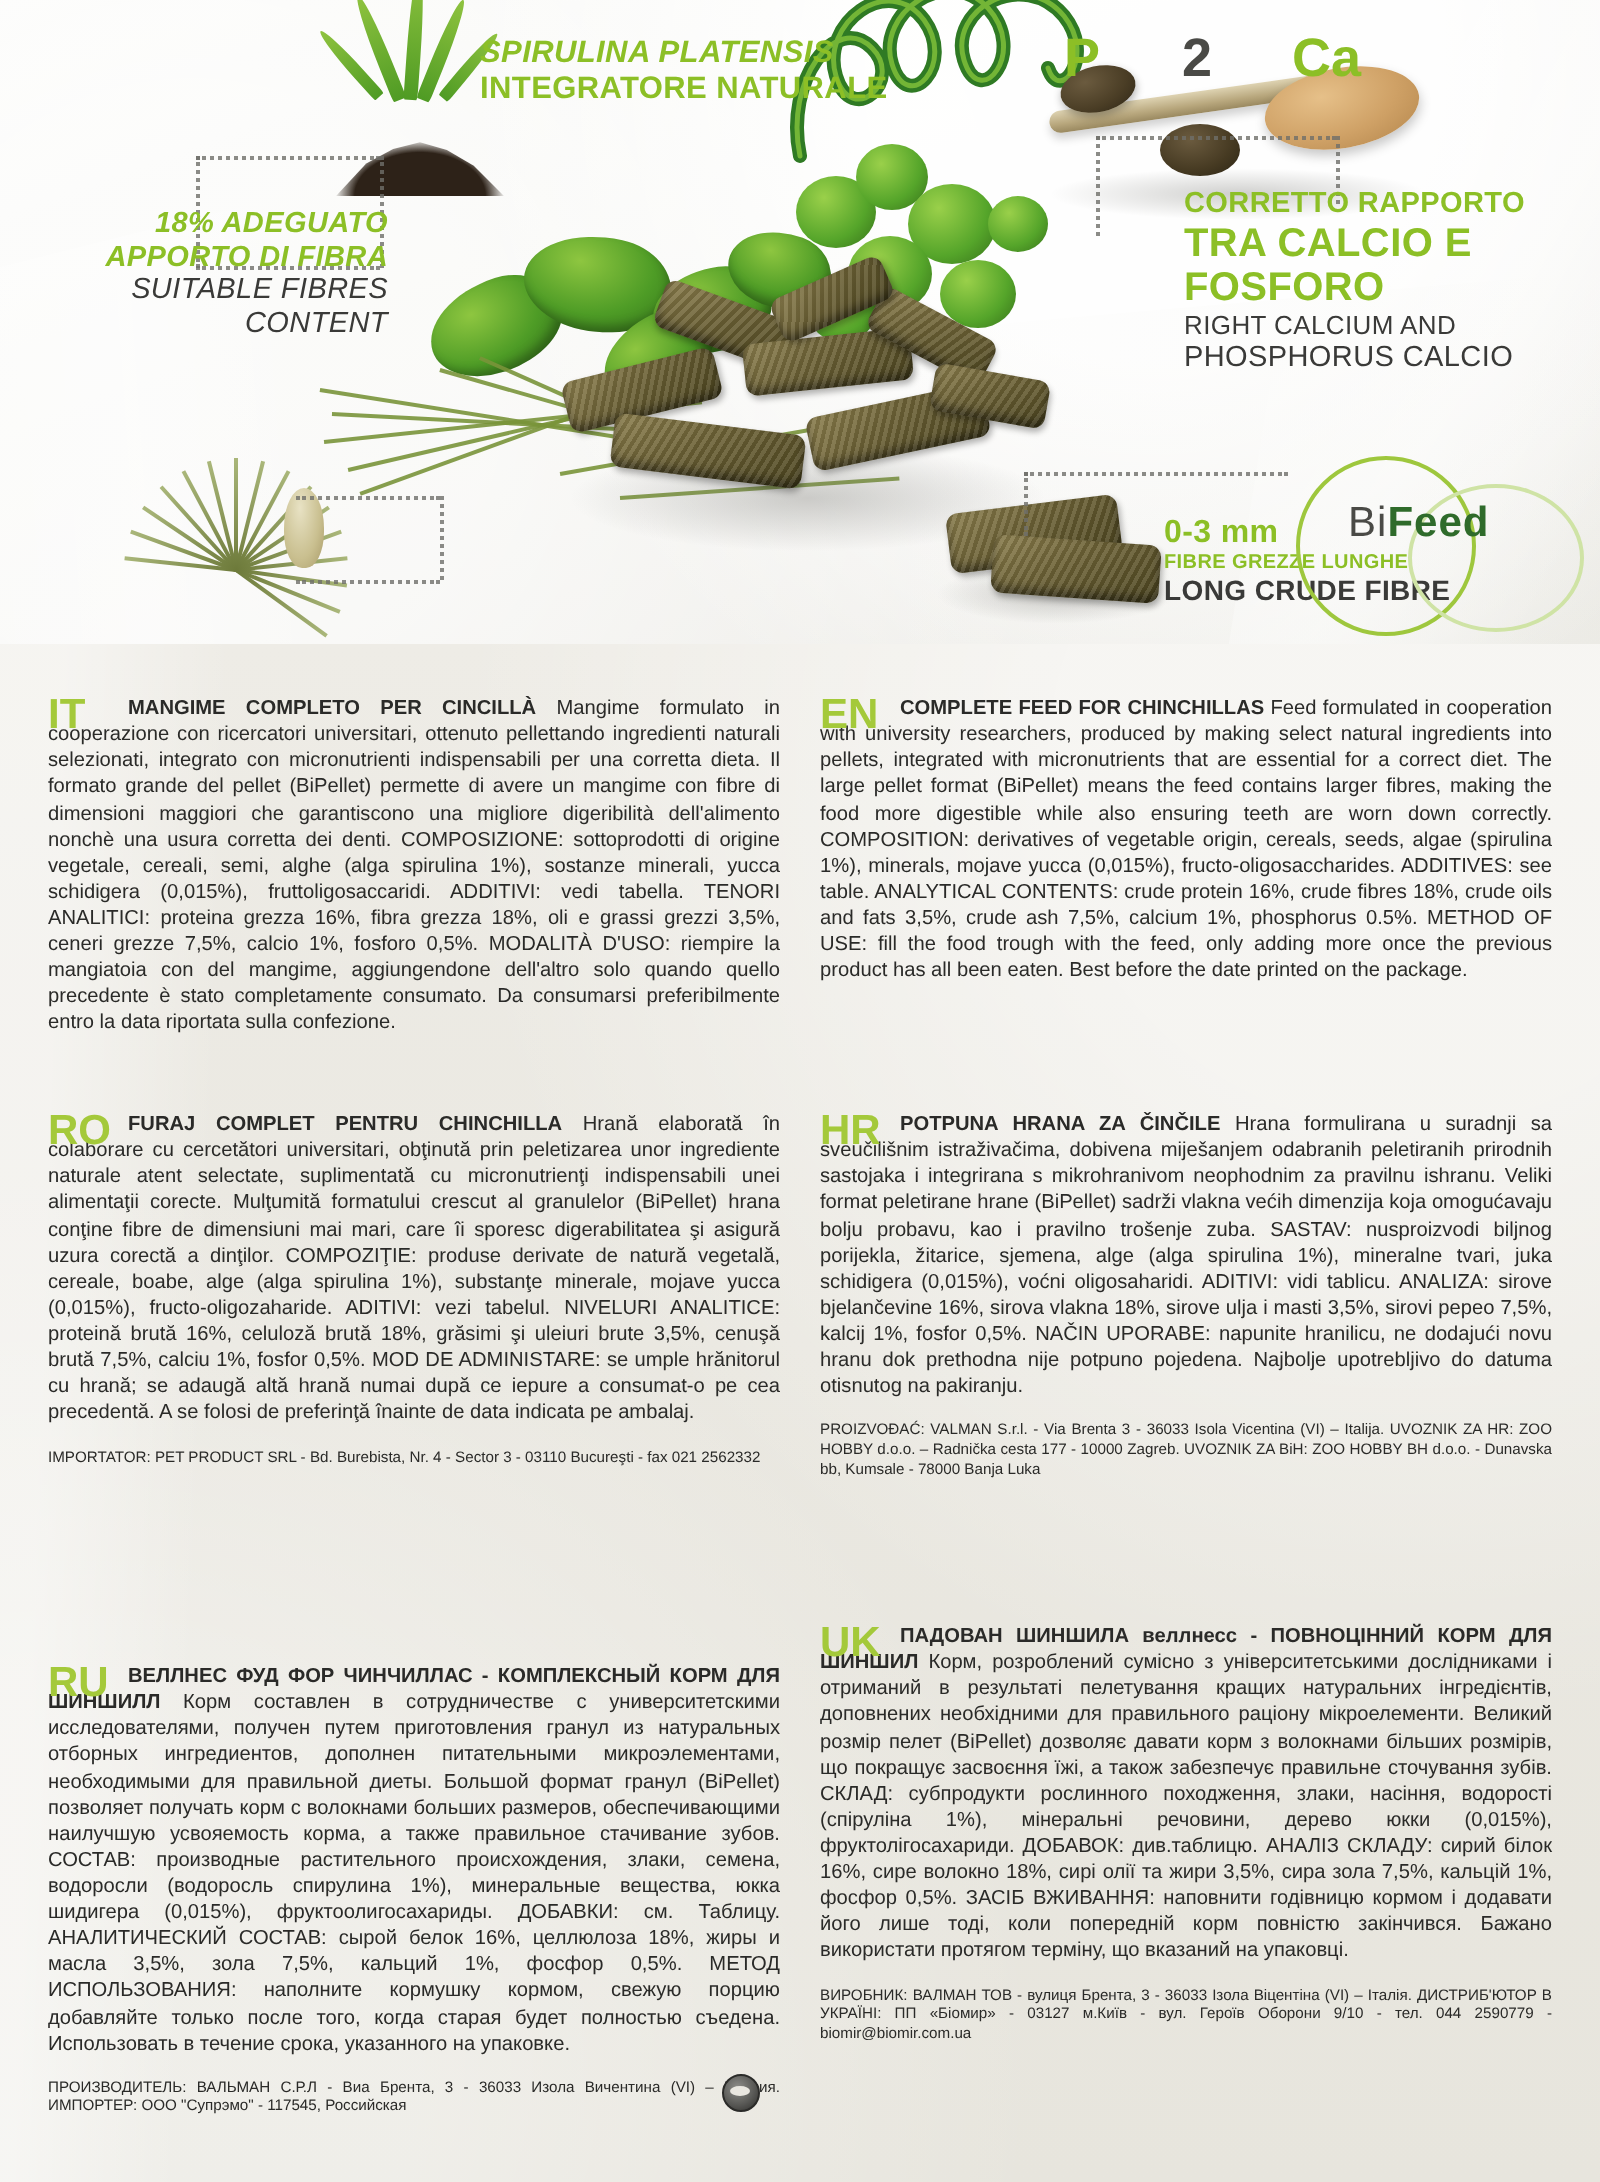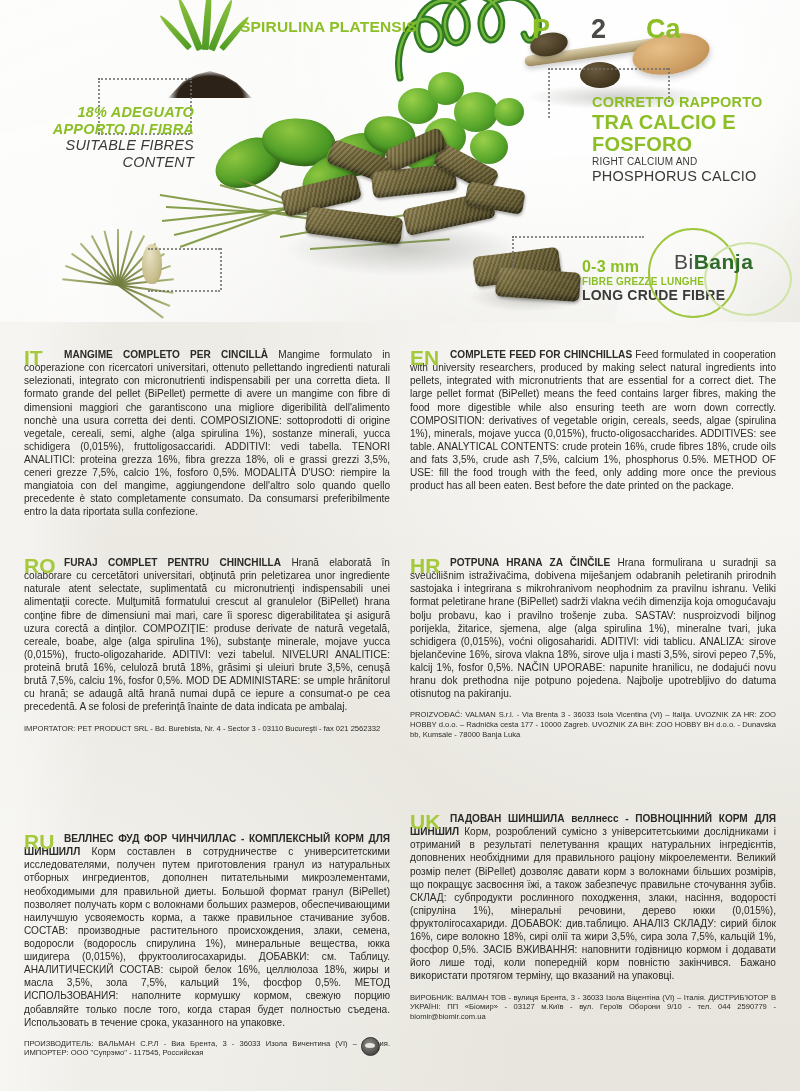--- a/index.html
+++ b/index.html
@@ -80,21 +80,21 @@
     background:radial-gradient(ellipse at 50% 50%, rgba(120,120,115,.35) 0%, rgba(120,120,115,0) 70%);}
 
   
   .dots-h{position:absolute;height:0;border-top:2px dotted #6f6f6a;opacity:.8;}
   .dots-v{position:absolute;width:0;border-left:2px dotted #6f6f6a;opacity:.8;}
 
   
   .callout{position:absolute;line-height:1.14;}
   .cl-green{color:#8cbf26;font-weight:bold;letter-spacing:.2px;}
   .cl-dark{color:#3a3a38;font-weight:600;letter-spacing:.2px;}
-  .ital{}
+  .ital{font-style:italic;}
 
   
   .elem{position:absolute;font-weight:bold;}
 
   
   .bipel{position:absolute;left:648px;top:228px;width:150px;height:86px;}
   .bipel .ring{position:absolute;border:2px solid #9ec73d;border-radius:50%;}
   .bipel .ring2{border-color:#cfe3a5;}
   .bipel .txt{position:absolute;left:26px;top:22px;font-size:21px;color:#4a4a46;letter-spacing:.5px;}
   .bipel .txt b{color:#2f6b2b;font-weight:600;}
@@ -238,48 +238,49 @@
 
     <div class="dots-h" style="left:548px;top:68px;width:120px;"></div>
     <div class="dots-v" style="left:548px;top:68px;height:50px;"></div>
     <div class="dots-v" style="left:668px;top:68px;height:34px;"></div>
 
     <div class="dots-h" style="left:512px;top:236px;width:132px;"></div>
     <div class="dots-v" style="left:512px;top:236px;height:32px;"></div>
 
     <div class="callout" style="left:240px;top:18px;text-align:left;">
       <div class="cl-green ital" style="font-size:15.5px;">SPIRULINA PLATENSIS</div>
+      <div class="cl-green" style="font-size:15.5px;">INTEGRATORE NATURALE</div>
     </div>
 
     <div class="callout" style="left:32px;top:104px;width:162px;text-align:right;font-style:italic;">
       <div class="cl-green" style="font-size:14.5px;">18% ADEGUATO</div>
       <div class="cl-green" style="font-size:14.5px;">APPORTO DI FIBRA</div>
       <div class="cl-dark" style="font-size:14.5px;font-weight:500;">SUITABLE FIBRES</div>
       <div class="cl-dark" style="font-size:14.5px;font-weight:500;">CONTENT</div>
     </div>
 
 
     <div class="callout" style="left:592px;top:94px;text-align:left;">
       <div class="cl-green" style="font-size:14.5px;">CORRETTO RAPPORTO</div>
       <div class="cl-green" style="font-size:20px;">TRA CALCIO E FOSFORO</div>
-      <div class="cl-dark" style="font-size:10px;font-weight:500;">RIGHT CALCIUM AND</div>
+      <div class="cl-dark" style="font-size:13px;font-weight:500;">RIGHT CALCIUM AND</div>
       <div class="cl-dark" style="font-size:14.5px;font-weight:500;">PHOSPHORUS CALCIO</div>
     </div>
 
     <div class="callout" style="left:582px;top:258px;text-align:left;">
       <div class="cl-green" style="font-size:16px;">0-3 mm</div>
       <div class="cl-green" style="font-size:10px;">FIBRE GREZZE LUNGHE</div>
       <div class="cl-dark" style="font-size:14px;font-weight:600;">LONG CRUDE FIBRE</div>
     </div>
 
     <div class="bipel">
       <div class="ring" style="left:0px;top:0px;width:86px;height:86px;"></div>
       <div class="ring ring2" style="left:56px;top:14px;width:84px;height:70px;"></div>
       <div class="txt">
-        <span>Bi</span><b>Banja</b>
+        <span>Bi</span><b>Feed</b>
       </div>
     </div>
 
   </div>
 
   <div class="label">
     <div class="labelsheen"></div>
 
     <div class="col colL" style="top:16px;">
 

